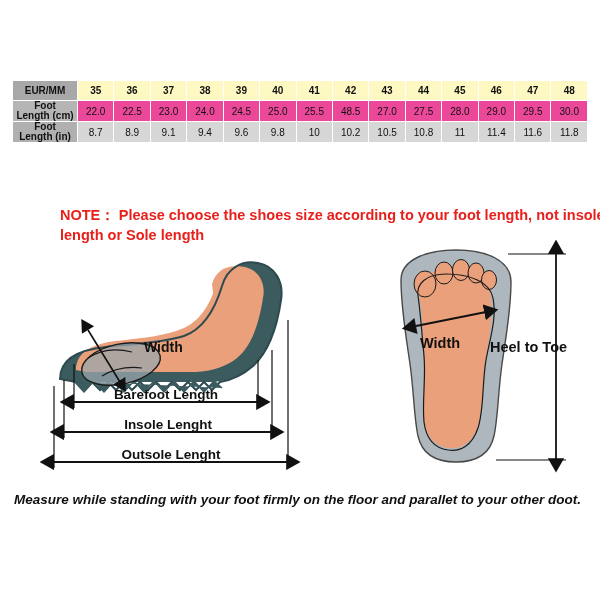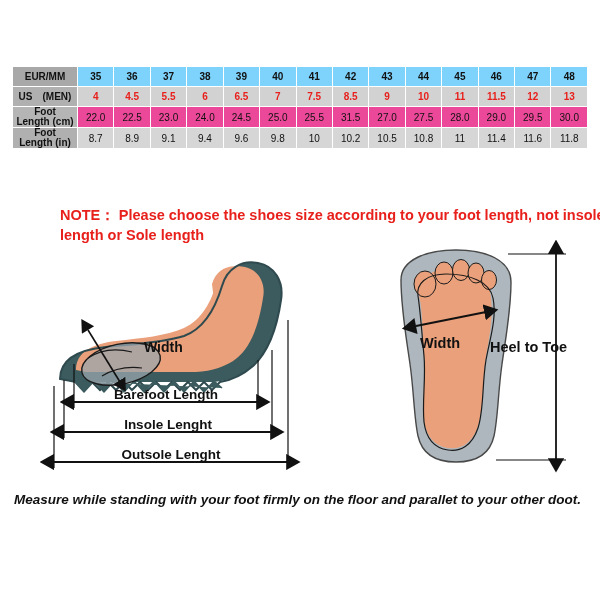--- a/index.html
+++ b/index.html
@@ -12,21 +12,21 @@
     background: #ffffff;
     font-family: "Liberation Sans", sans-serif;
     overflow: hidden;
     position: relative;
   }
 
   
   .table-wrap {
     position: absolute;
     left: 12px;
-    top: 66px;
+    top: 80px;
     width: 576px;
   }
   table.size-table {
     border-collapse: collapse;
     width: 100%;
     table-layout: fixed;
   }
   table.size-table td {
     border: 1px solid #ffffff;
     text-align: center;
@@ -39,21 +39,21 @@
     white-space: nowrap;
     overflow: hidden;
   }
   table.size-table td.head {
     background: #b0b0b0;
     font-weight: bold;
     font-size: 10px;
     line-height: 10px;
     width: 62px;
   }
-  table.size-table tr.row-eur td { background: #7dd3fc; font-weight: bold; }
+  table.size-table tr.row-eur td { background: #fef9c3; font-weight: bold; }
   table.size-table tr.row-eur td.head { background: #a8a8a8; }
   table.size-table tr.row-us td { background: #d2d2d2; color: #e8201c; font-weight: bold; }
   table.size-table tr.row-us td.head { background: #b0b0b0; color: #111111; }
   table.size-table tr.row-cm td { background: #ec4899; }
   table.size-table tr.row-cm td.head { background: #b5b5b5; }
   table.size-table tr.row-in td { background: #d6d6d6; }
   table.size-table tr.row-in td.head { background: #b0b0b0; }
   td.head .l1 { display:block; }
   td.head .l2 { display:block; }
 
@@ -116,52 +116,33 @@
       <td>40</td>
       <td>41</td>
       <td>42</td>
       <td>43</td>
       <td>44</td>
       <td>45</td>
       <td>46</td>
       <td>47</td>
       <td>48</td>
     </tr>
-    <tr class="row-us">
-      <td class="head">
-            <span class="l1">US　(MEN)</span>
-          </td>
-      <td>4</td>
-      <td>4.5</td>
-      <td>5.5</td>
-      <td>6</td>
-      <td>6.5</td>
-      <td>7</td>
-      <td>7.5</td>
-      <td>8.5</td>
-      <td>9</td>
-      <td>10</td>
-      <td>11</td>
-      <td>11.5</td>
-      <td>12</td>
-      <td>13</td>
-    </tr>
     <tr class="row-cm">
       <td class="head">
         <span class="l1">Foot</span>
         <span class="l2">Length (cm)</span>
       </td>
       <td>22.0</td>
       <td>22.5</td>
       <td>23.0</td>
       <td>24.0</td>
       <td>24.5</td>
       <td>25.0</td>
       <td>25.5</td>
-      <td>31.5</td>
+      <td>48.5</td>
       <td>27.0</td>
       <td>27.5</td>
       <td>28.0</td>
       <td>29.0</td>
       <td>29.5</td>
       <td>30.0</td>
     </tr>
     <tr class="row-in">
       <td class="head">
         <span class="l1">Foot</span>

